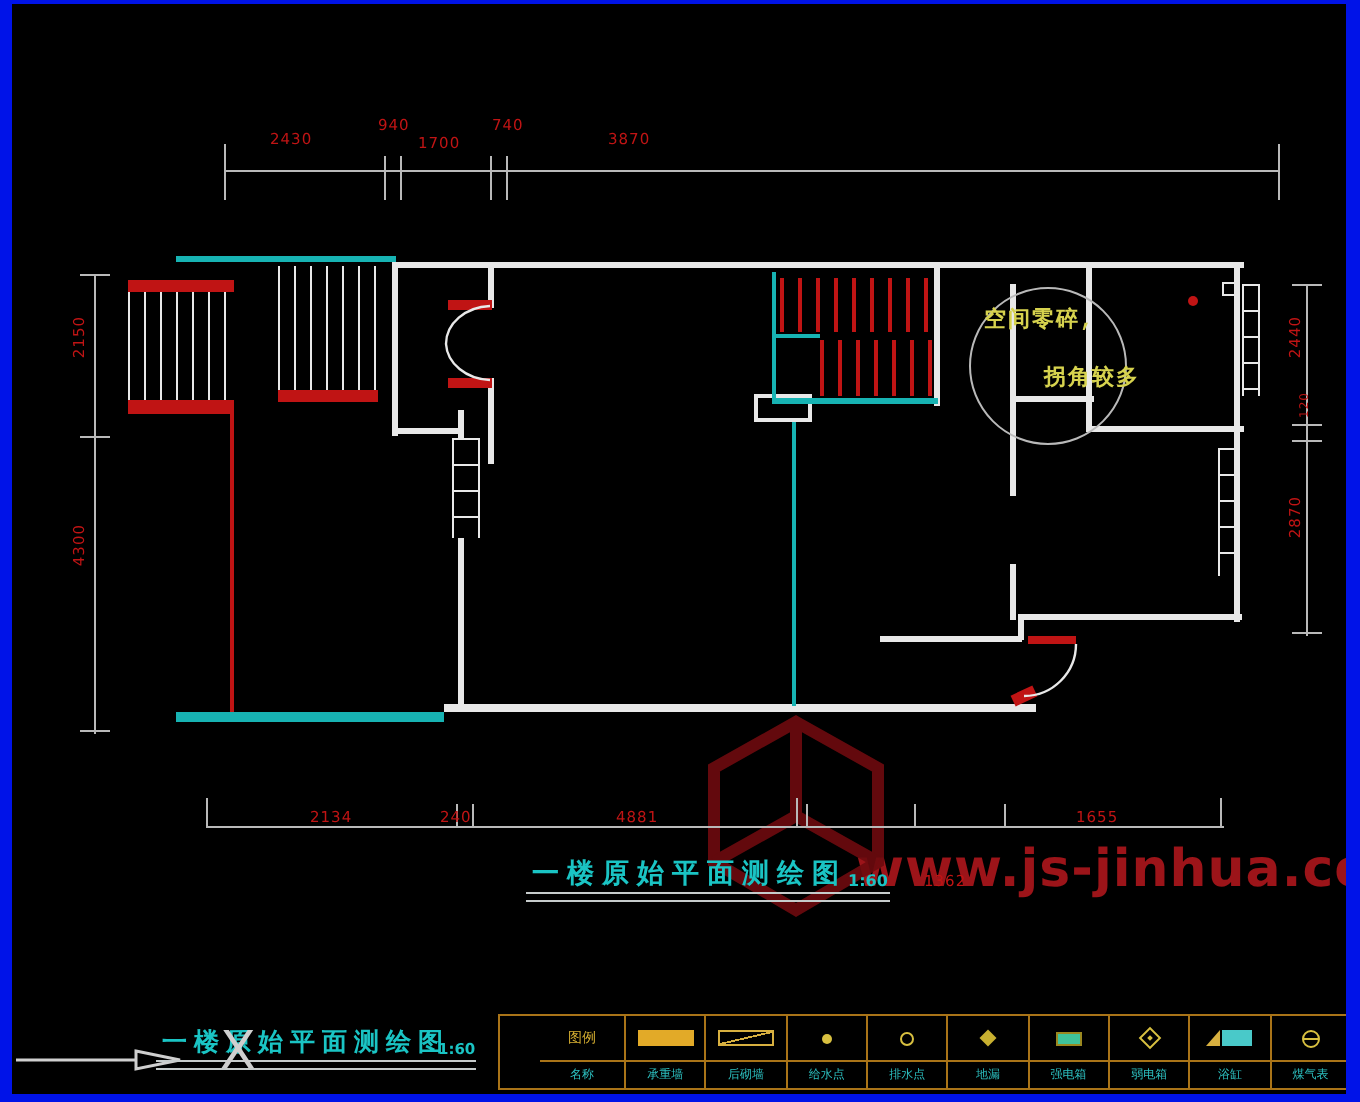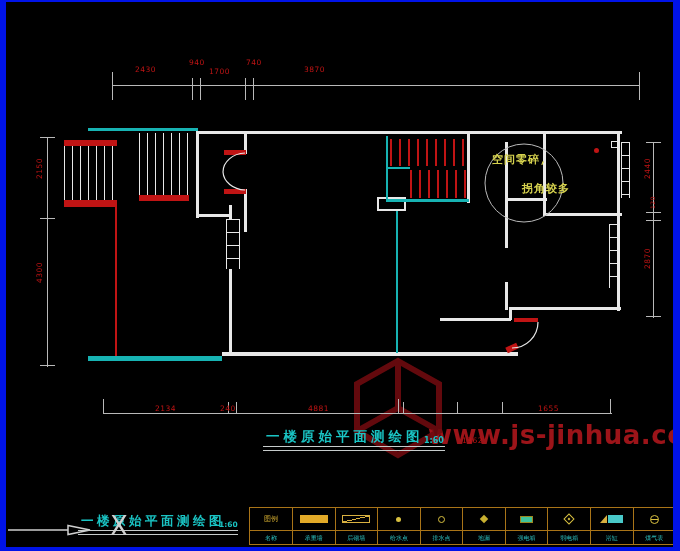--- a/index.html
+++ b/index.html
@@ -17,21 +17,21 @@
   .ladder-v{position:absolute;border-left:1px solid #e8e8e8;border-right:1px solid #e8e8e8;
             background:repeating-linear-gradient(180deg,#e8e8e8 0 1px,transparent 1px 13px);}
   .frame{position:absolute;background:#0013e8;}
   .title-cn{position:absolute;color:#1ac4c4;font-weight:bold;white-space:nowrap;}
   .underline{position:absolute;background:#c6cbcb;height:1px;}
   .anno{position:absolute;color:#d6d24e;font-size:11px;font-weight:bold;white-space:nowrap;letter-spacing:1px;}
   .wm-brand{position:absolute;color:#7a0f13;font-size:47px;font-weight:bold;letter-spacing:8px;white-space:nowrap;}
   .wm-url{position:absolute;color:#9c1419;font-size:26px;font-weight:bold;letter-spacing:.5px;white-space:nowrap;}
   
   #legend{position:absolute;left:249px;top:507px;width:427px;height:38px;display:flex;
-          border:1px solid #a97418;box-sizing:border-box;background:#000;}
+          border:1px solid #a97418;box-sizing:border-box;background:#000;padding-left:20px;}
   .leg-col{flex:1;display:flex;flex-direction:column;border-right:1px solid #a97418;min-width:0;}
   .leg-col:last-child{border-right:none;}
   .leg-col.first{flex:0 0 42px;}
   .leg-icon-cell{height:22px;border-bottom:1px solid #a97418;display:flex;align-items:center;justify-content:center;}
   .leg-label-cell{height:13px;display:flex;align-items:center;justify-content:center;
                   color:#2cc0c0;font-size:6px;line-height:1;overflow:hidden;white-space:nowrap;}
   .corner-top{color:#d8b031;font-size:7px;line-height:1;}
   .icon-solid{width:28px;height:8px;background:#e2aa28;}
   .icon-diag{width:28px;height:8px;border:1px solid #d8b040;box-sizing:border-box;
              background:linear-gradient(to bottom right,transparent 46%,#d8b040 46%,#d8b040 54%,transparent 54%);}

